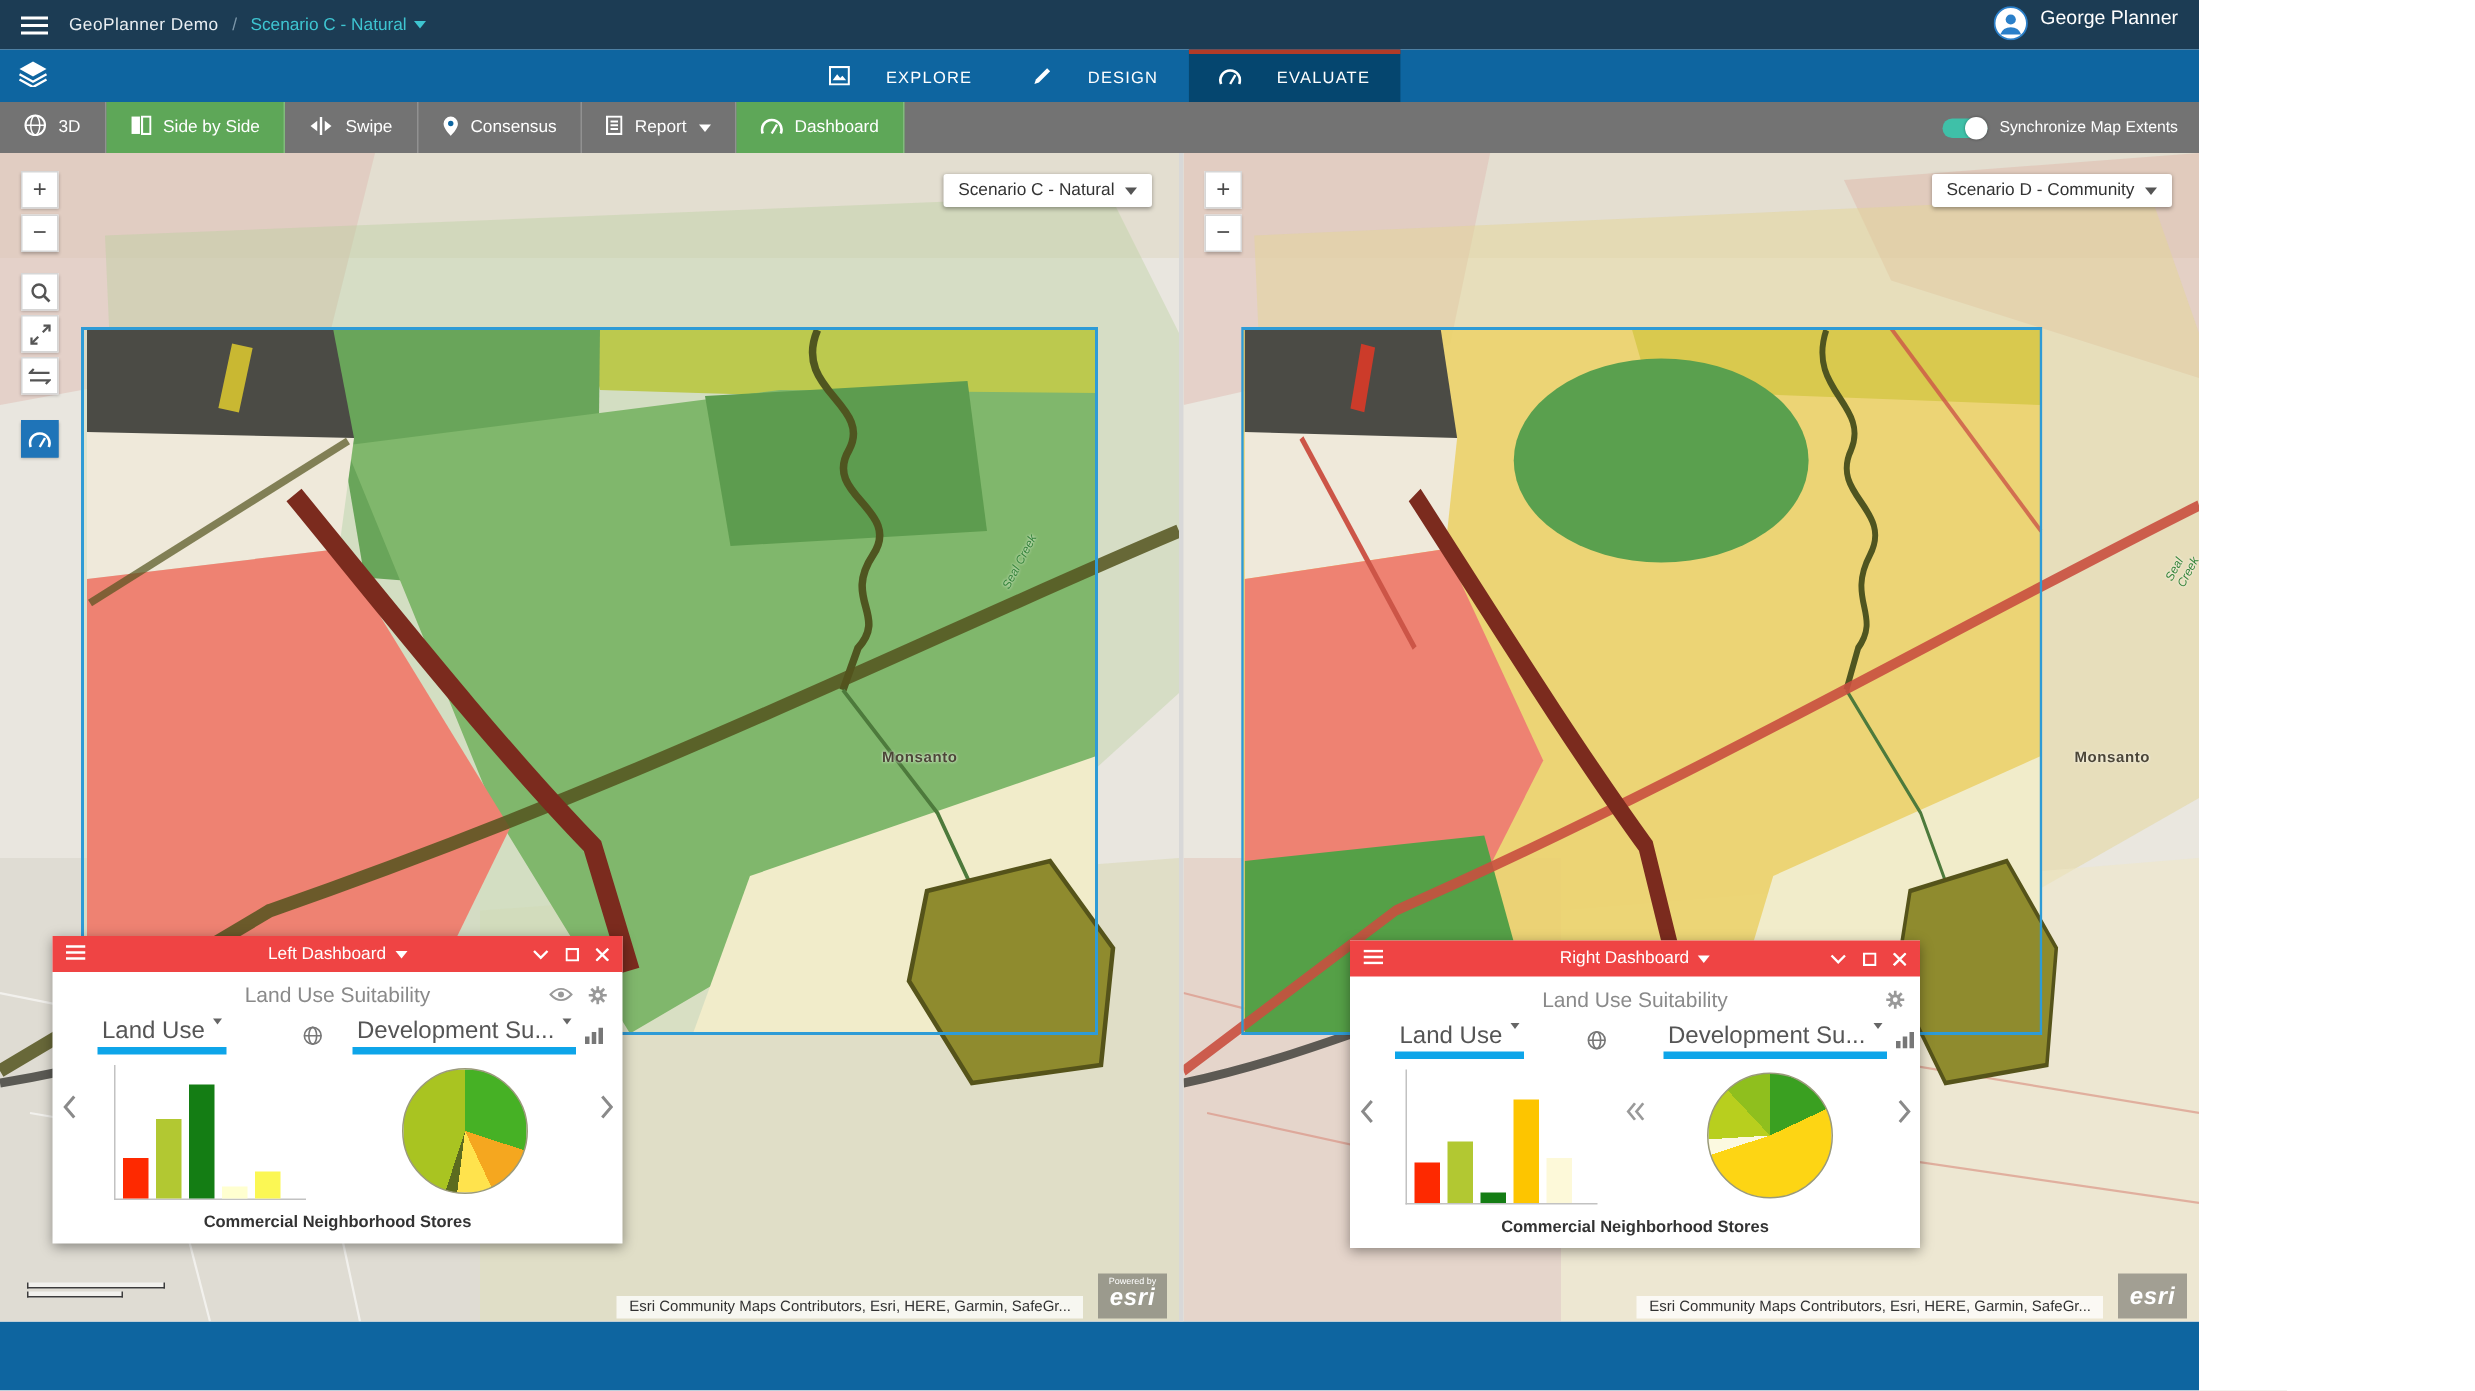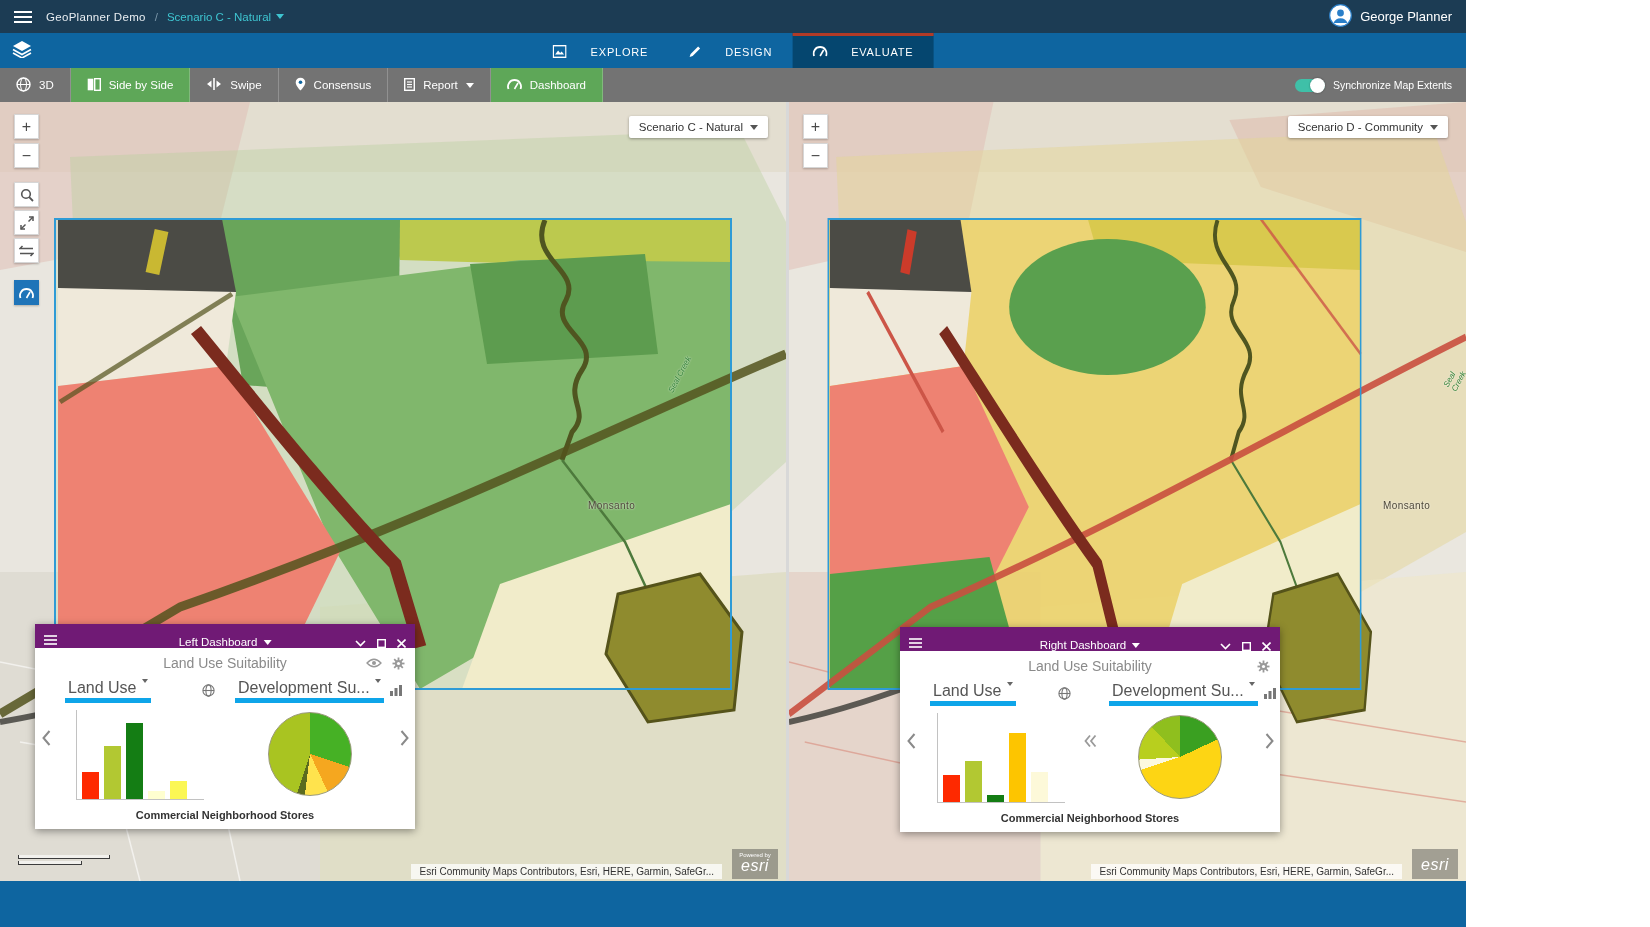--- a/index.html
+++ b/index.html
@@ -9,21 +9,21 @@
 
   
   .topbar{flex:0 0 33px;background:#1c3c54;display:flex;align-items:center;color:#fff;padding:0 14px;gap:14px}
   .hamburger{display:flex;flex-direction:column;gap:3px;cursor:pointer}
   .hamburger span{display:block;width:18px;height:2px;background:#fff}
   .breadcrumb{display:flex;align-items:center;gap:9px;font-size:11.5px}
   .crumb-app{color:#e9eef2;letter-spacing:.3px}
   .crumb-sep{color:#7d98ab}
   .crumb-scenario{color:#3ec5d1;display:flex;align-items:center;gap:5px;cursor:pointer}
   .caret{width:0;height:0;border-left:4px solid transparent;border-right:4px solid transparent;border-top:5px solid currentColor;display:inline-block}
-  .topbar-right{margin-left:auto;display:flex;align-items:center;gap:8px}
+  .topbar-right{margin-left:auto;display:flex;align-items:flex-start;gap:8px}
   .username{font-size:13px;color:#fff}
 
   
   .navbar{flex:0 0 35px;background:#0e65a0;position:relative;display:flex;align-items:stretch;color:#fff}
   .layers-btn{width:44px;display:flex;align-items:center;justify-content:center;cursor:pointer}
   .tabs{position:absolute;left:50%;transform:translateX(-50%);height:100%;display:flex}
   .tab{display:flex;align-items:center;gap:24px;padding:0 20px;font-size:11px;letter-spacing:.8px;cursor:pointer;border-top:3px solid transparent}
   .tab.active{background:#05466f;border-top:3px solid #b23b27}
 
   
@@ -45,38 +45,38 @@
 
   .zoom-box{position:absolute;top:12px;left:14px;display:flex;flex-direction:column;gap:4px;z-index:5}
   .sq-btn{width:25px;height:25px;background:#fff;border:1px solid #d6d6d6;box-shadow:0 1px 2px rgba(0,0,0,.25);display:flex;align-items:center;justify-content:center;font-size:16px;color:#4a4a4a;cursor:pointer}
   .tool-strip{position:absolute;top:80px;left:14px;display:flex;flex-direction:column;gap:3px;z-index:5}
   .sq-btn.active-blue{background:#1f74b8;border-color:#1f74b8;color:#fff}
   .sq-btn.gap-above{margin-top:14px}
 
   .scenario-box{position:absolute;top:14px;right:18px;background:#fff;border-radius:2px;box-shadow:0 1px 3px rgba(0,0,0,.35);padding:5px 10px;display:flex;align-items:center;gap:7px;font-size:11.5px;color:#333;z-index:5;cursor:pointer}
   .scenario-box .caret{color:#555}
 
-  .map-label{position:absolute;font-size:10px;font-weight:normal;color:#4c4637;letter-spacing:.4px;text-shadow:0 0 2px #fff;z-index:3}
+  .map-label{position:absolute;font-size:10px;font-weight:bold;color:#4c4637;letter-spacing:.4px;text-shadow:0 0 2px #fff;z-index:3}
   .creek-label{position:absolute;font-size:8px;font-style:italic;color:#35843a;transform:rotate(-62deg);z-index:3;text-shadow:0 0 2px #fff}
 
   .scalebar{position:absolute;left:18px;bottom:16px;z-index:4}
   .sb-line{height:4px;border:1px solid #3c3c3c;border-top:none;background:rgba(255,255,255,.6)}
   .sb-line.mi{width:92px;margin-bottom:2px}
   .sb-line.km{width:64px}
 
   .attr-strip{position:absolute;bottom:2px;right:64px;background:rgba(255,255,255,.75);padding:2px 8px;font-size:10px;color:#323232;z-index:4;white-space:nowrap}
   .esri-logo{position:absolute;bottom:2px;right:8px;width:46px;height:30px;background:rgba(70,70,70,.45);color:#fff;text-align:center;z-index:4;line-height:1;cursor:pointer}
   .esri-logo .pb{display:block;font-size:6px;margin-top:3px}
-  .esri-logo .esri{display:block;font-size:16px;font-style:italic;font-weight:normal;letter-spacing:.5px}
+  .esri-logo .esri{display:block;font-size:16px;font-style:italic;font-weight:bold;letter-spacing:.5px}
 
   
   .dash-panel{position:absolute;width:380px;background:#fff;box-shadow:0 2px 8px rgba(0,0,0,.4);z-index:6}
   .dash-panel.left-pos{left:35px;top:522px}
   .dash-panel.right-pos{left:111px;top:525px}
-  .dash-header{height:24px;background:#701a75;display:flex;align-items:flex-end;color:#fff;padding:0 9px;position:relative}
+  .dash-header{height:24px;background:#ef4444;display:flex;align-items:center;color:#fff;padding:0 9px;position:relative}
   .dash-title{position:absolute;left:50%;transform:translateX(-50%);display:flex;align-items:center;gap:6px;font-size:11.5px;cursor:pointer;white-space:nowrap}
   .dash-header-icons{margin-left:auto;display:flex;align-items:center;gap:11px}
   .dash-header-icons .hicon{cursor:pointer;display:flex;align-items:center}
   .dash-body{padding:2px 0 8px}
   .widget-title-row{position:relative;height:26px;display:flex;align-items:center;justify-content:center}
   .widget-title{font-size:14px;color:#8a8a8a}
   .widget-icons{position:absolute;right:10px;display:flex;align-items:center;gap:10px}
   .widget-icons .wicon{cursor:pointer;display:flex;align-items:center}
   .charts-row{display:flex;align-items:stretch;padding:0 2px}
   .carousel-chevron{flex:0 0 18px;display:flex;align-items:center;justify-content:center;cursor:pointer}

